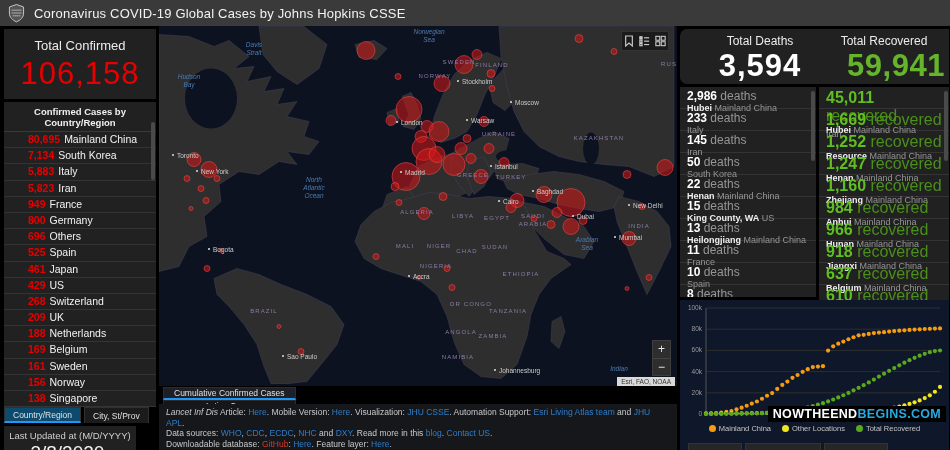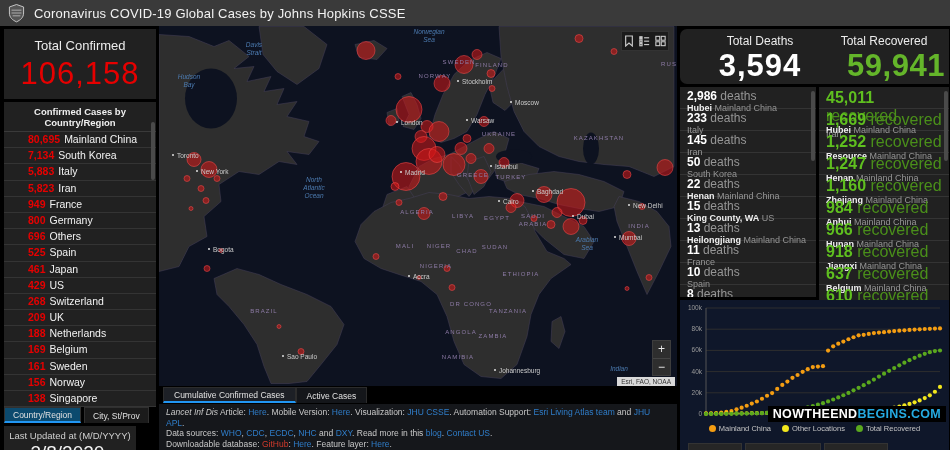--- a/index.html
+++ b/index.html
@@ -25,21 +25,21 @@
   #tabs-left{left:4px;top:407px;width:152px;height:16px;display:flex;gap:3px;}
   .ltab{font-size:8.5px;color:#e0e0e0;background:#1b1b1b;border:1px solid #303030;border-bottom:none;
         display:flex;align-items:center;justify-content:center;padding:0 8px;cursor:pointer;box-sizing:border-box;}
   .ltab.active{background:#0c4a6e;border-bottom:2px solid #2196f3;}
   #p-updated{left:4px;top:426px;width:132px;height:24px;text-align:center;}
   #p-updated .lbl{font-size:9.5px;color:#cfcfcf;margin-top:4px;}
   #p-updated .val{font-size:19px;color:#f5f5f5;margin-top:1px;}
 
   
   #map-wrap{left:159px;top:26px;width:518px;height:360px;background:#0d1220;}
-  #tabs-map{left:163px;top:387px;height:16px;display:flex;}
+  #tabs-map{left:163px;top:387px;height:16px;display:flex;flex-direction:column;}
   .mtab{font-size:8.5px;color:#e0e0e0;background:#14161a;border:1px solid #2c2c2c;border-bottom:none;
         display:flex;align-items:center;justify-content:center;padding:0 10px;cursor:pointer;box-sizing:border-box;}
   .mtab.active{background:#1d2026;border-bottom:2px solid #2196f3;}
 
   
   #footer{left:159px;top:404px;width:518px;height:46px;background:#15171b;padding:3px 7px;box-sizing:border-box;
           font-size:8.5px;line-height:10.5px;color:#c9c9c9;}
   #footer .seg-l{color:#2f7dc9;cursor:pointer;}
   #footer .seg-r{color:#d03a2b;cursor:pointer;}
   #footer .seg-i{font-style:italic;}

